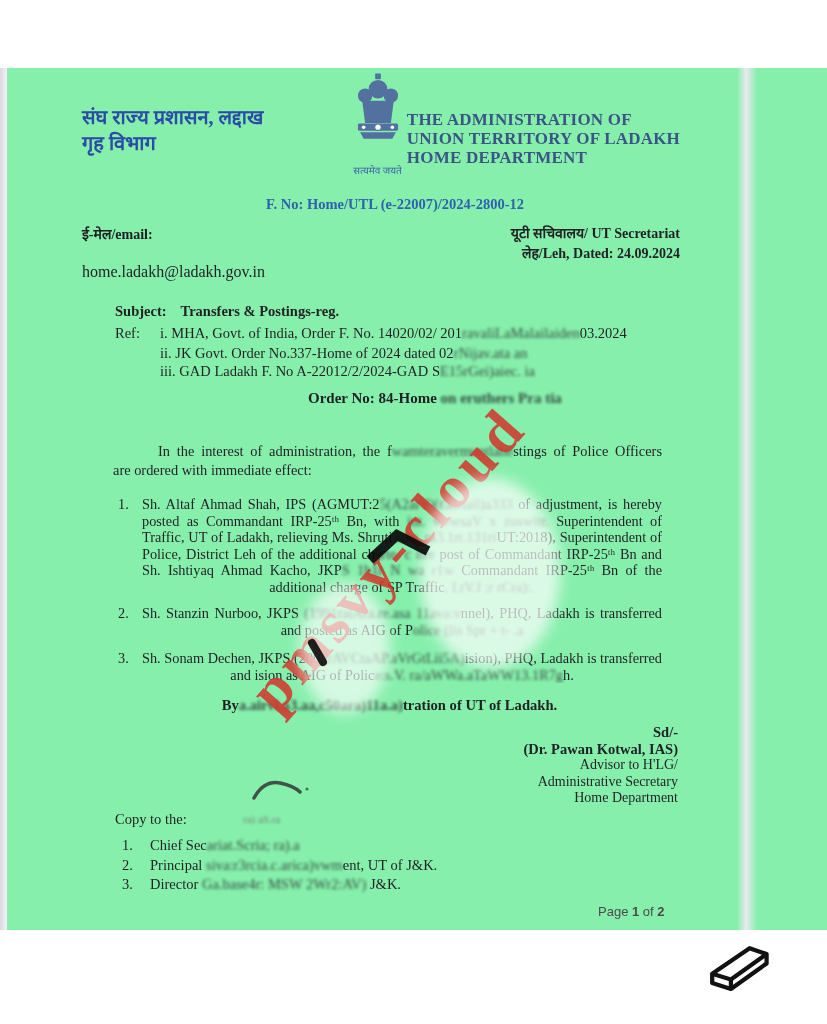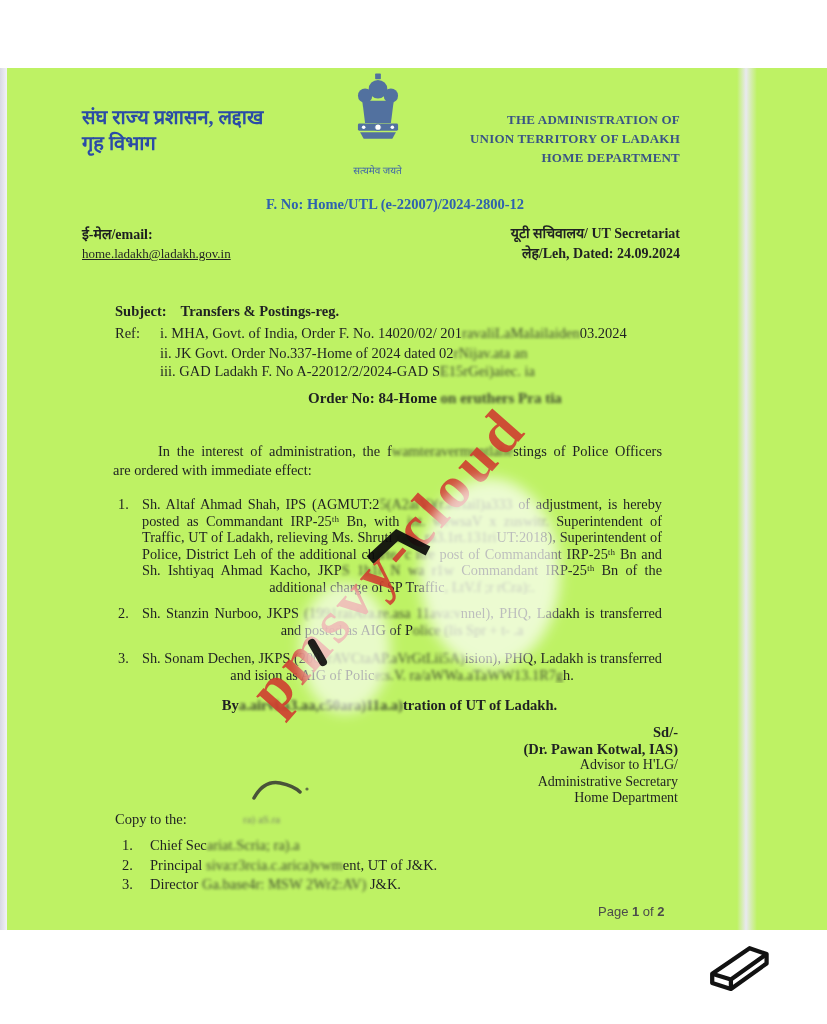--- a/index.html
+++ b/index.html
@@ -6,36 +6,36 @@
   body{width:827px;height:1024px;position:relative;background:#ffffff;overflow:hidden;
        font-family:"Liberation Serif",serif;color:#1f2123;}
   .abs{position:absolute;}
 
   
   .topbar{position:absolute;left:0;top:18px;width:760px;height:48px;
           font-family:"Liberation Sans",sans-serif;font-size:37px;color:#3e4144;margin-top:44px;}
   .topbar span{position:absolute;top:0;white-space:nowrap;}
 
   
-  .photo{position:absolute;left:0;top:68px;width:827px;height:862px;background:#bef264;}
+  .photo{position:absolute;left:0;top:68px;width:827px;height:862px;background:#86efac;}
   .edge-l{position:absolute;left:0;top:0;width:7px;height:862px;
           background:linear-gradient(90deg,#d9d9e3,#f2f2f7);}
   .edge-r{position:absolute;left:737px;top:0;width:20px;height:862px;
           background:linear-gradient(90deg,rgba(240,240,246,0),#e9e9f0 45%,rgba(255,255,255,0));}
 
   .hi{color:#2b4ca6;font-weight:bold;}
   .org-hi{left:82px;top:36px;font-size:20px;line-height:26px;}
-  .org-en{right:147px;top:42px;text-align:right;color:#3a5585;font-weight:bold;
-          font-size:13px;line-height:19px;letter-spacing:.2px;}
+  .org-en{right:147px;top:42px;color:#3a5585;font-weight:bold;
+          font-size:17px;line-height:19px;letter-spacing:.2px;}
   .emblem{left:330px;top:4px;width:95px;text-align:center;}
   .emblem-cap{color:#3f64a8;font-size:10px;margin-top:1px;}
 
   .fno{left:115px;top:128px;width:560px;text-align:center;color:#2f62ae;font-weight:bold;font-size:14.5px;}
   .email-lab{left:82px;top:156px;font-weight:bold;font-size:14px;}
-  .email-val{left:82px;top:178px;font-size:13px;text-decoration:underline;}
+  .email-val{left:82px;top:195px;font-size:16px;}
   .secr{right:147px;top:156px;text-align:right;font-weight:bold;font-size:14px;line-height:20px;margin-left:30px;}
 
   .subject{left:115px;top:235px;font-size:14.5px;font-weight:bold;}
   .subject .tab{display:inline-block;width:14px;}
   .ref-lab{left:115px;top:257px;font-size:14.5px;}
   .ref-line{left:160px;font-size:14.5px;white-space:nowrap;}
 
   .order-blk{left:308px;top:322px;font-weight:bold;font-size:15px;line-height:17.5px;white-space:nowrap;}
   .order-blk .l2{margin-left:20px;}
 

